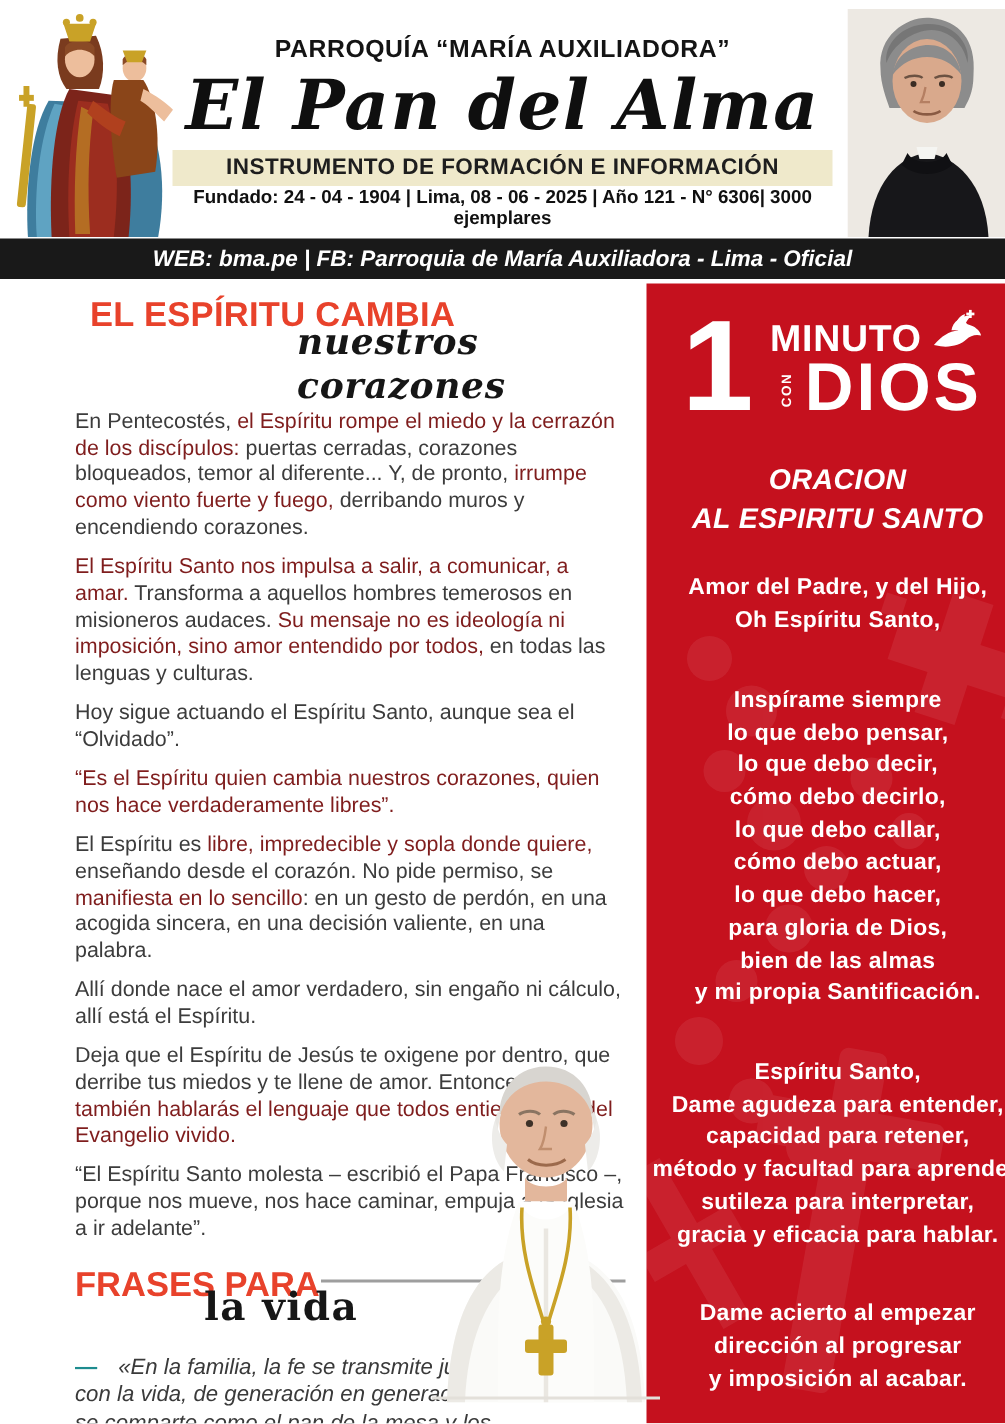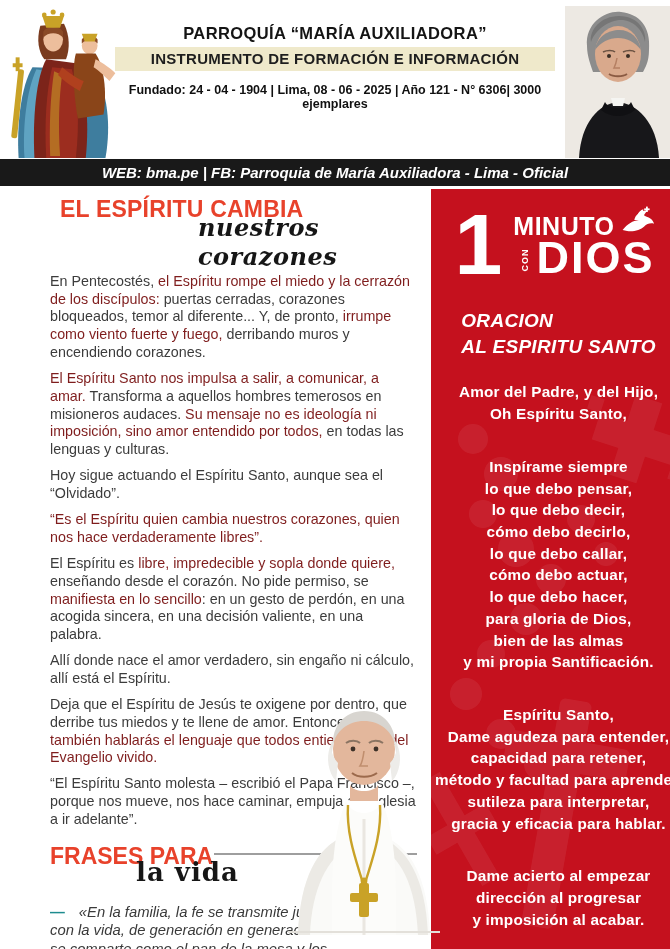--- a/index.html
+++ b/index.html
@@ -10,21 +10,21 @@
   
   .header{position:absolute;left:0;top:0;width:670px;height:154px;background:#fff;}
   .statue{position:absolute;left:2px;top:8px;width:126px;height:150px;}
   .portrait{position:absolute;left:565px;top:6px;width:105px;height:152px;}
   .hcenter{position:absolute;left:115px;top:24px;width:440px;text-align:center;}
   .parish{font-size:16.5px;font-weight:700;letter-spacing:.4px;color:#141414;}
   .masthead{font-family:"DejaVu Serif",serif;font-style:italic;font-weight:700;
             font-size:46px;line-height:1.1;color:#0f0f0f;margin-top:2px;letter-spacing:1px;}
   .strip{margin-top:4px;background:var(--beige);padding:3px 0 4px;
          font-size:15px;font-weight:700;color:#1e1e1e;letter-spacing:.3px;}
-  .founded{margin-top:12px;font-size:12.5px;font-weight:700;color:#101010;}
+  .founded{margin-top:0;font-size:12.5px;font-weight:700;color:#101010;}
   .webbar{position:absolute;left:0;top:159px;width:670px;height:27px;background:var(--bar);
           color:#fff;font-size:15px;font-weight:700;font-style:italic;
           text-align:center;line-height:27px;}
   .webbar::after{content:"";position:absolute;right:0;top:0;border-top:27px solid #fff;
           border-left:10px solid transparent;opacity:0;}
 
   
   .main{position:absolute;left:16px;top:189px;width:670px;height:760px;display:flex;}
   .left{width:415px;box-sizing:border-box;padding:7px 14px 0 34px;position:relative;}
   .right{width:255px;height:760px;background:var(--red-bg);position:relative;overflow:hidden;
@@ -56,21 +56,21 @@
   .logo{position:relative;display:flex;align-items:flex-start;margin-left:-8px;}
   .logo-one{font-size:86px;font-weight:800;line-height:.78;letter-spacing:-2px;}
   .logo-con{position:absolute;left:58px;top:44px;font-size:9px;font-weight:800;
             letter-spacing:1px;transform:rotate(-90deg);}
   .logo-right{margin-left:13px;padding-top:3px;}
   .logo-minuto-row{display:flex;align-items:flex-start;gap:4px;}
   .logo-minuto{font-size:25px;font-weight:800;letter-spacing:.5px;line-height:1;}
   .logo-dios{font-size:45px;font-weight:800;letter-spacing:2px;line-height:.82;margin-top:1px;text-align:right;}
   .dove{width:36px;height:30px;margin-top:-8px;}
   .oracion{margin-top:30px;font-size:19px;font-weight:800;font-style:italic;
-           text-align:left;line-height:1.35;letter-spacing:.3px;}
+           text-align:center;line-height:1.35;letter-spacing:.3px;}
   .stanzas{margin-top:22px;text-align:center;}
   .stanza{margin-bottom:31px;}
   .pline{font-size:15.3px;font-weight:700;line-height:1.42;letter-spacing:.2px;}
 </style>
 </head>
 <body>
 
 <div class="page" style="--red-bg: #C5111E; --red-heading: #E8422B; --teal: #1E8C8F; --beige: #EFE9CB; --bar: #191919;">
 
   <div class="header">
@@ -94,20 +94,21 @@
       <path d="M74 46 C70 60 72 90 76 112 L102 108 C106 84 102 58 94 46 Z" fill="#8A4519"></path>
       <path d="M94 52 C102 56 110 62 114 66 L108 74 C102 68 96 62 92 60 Z" fill="#EDBE9C"></path>
       <rect x="12" y="62" width="6" height="70" rx="2" transform="rotate(6 15 97)" fill="#C9A227"></rect>
       <rect x="10" y="56" width="10" height="4" fill="#C9A227"></rect>
         <rect x="13" y="50" width="4" height="14" fill="#C9A227"></rect>
       <path d="M60 60 C68 66 76 72 82 74 L78 84 C70 80 62 74 56 68 Z" fill="#B0401E"></path>
     </svg>
 
     <div class="hcenter">
       <div class="parish">PARROQUÍA “MARÍA AUXILIADORA”</div>
+      <div class="masthead">El Pan del Alma</div>
       <div class="strip">INSTRUMENTO DE FORMACIÓN E INFORMACIÓN</div>
       <div class="founded">Fundado: 24 - 04 - 1904 | Lima, 08 - 06 - 2025 | Año 121 - N° 6306| 3000 ejemplares</div>
     </div>
 
     <svg class="portrait" viewBox="0 0 105 152">
       <rect x="0" y="0" width="105" height="152" fill="#F2EFEA"></rect>
       <rect x="0" y="0" width="105" height="152" fill="#E7E2DA" opacity="0.4"></rect>
       <path d="M22 40 C20 16 42 4 56 6 C74 8 86 20 84 44 C84 56 80 62 78 66 L28 66 C26 60 22 50 22 40 Z" fill="#8C8C8C"></path>
       <path d="M26 36 C30 24 44 14 56 14 C68 14 78 24 80 36 C82 26 74 10 54 10 C36 10 24 24 26 36 Z" fill="#767676"></path>
       <ellipse cx="53" cy="48" rx="23" ry="28" fill="#D9A98C"></ellipse>

